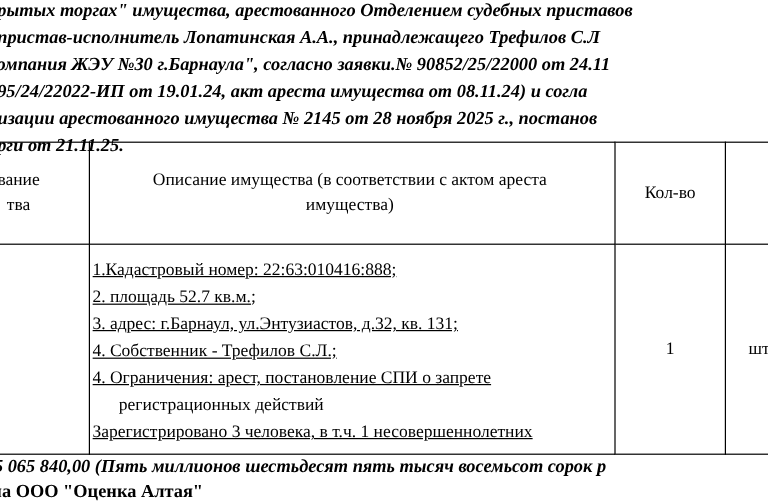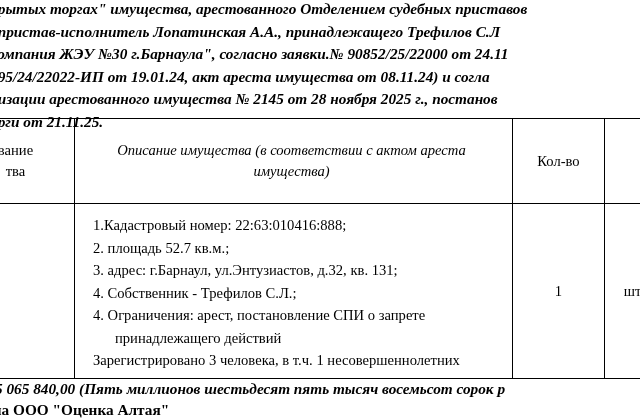--- a/index.html
+++ b/index.html
@@ -60,29 +60,29 @@
   .col-qty    { width: 92px;  }
   .col-unit   { width: 56px;  }
 
   .head-cell {
     text-align: center;
     height: 76px;
   }
   .head-cell.desc {
     padding-left: 20px;
     padding-right: 24px;
-    font-style: italic;
   }
   .body-cell {
     height: 160px;
     vertical-align: top;
   }
   .body-cell.desc {
-    padding-left: 18px;
+    padding-left: 2px;
     padding-top: 10px;
+    text-decoration: underline;
   }
   .body-cell.qty, .body-cell.unit {
     text-align: center;
     vertical-align: middle;
   }
   .desc-list {
     margin: 0;
     padding: 0;
     list-style: none;
   }
@@ -145,21 +145,21 @@
     <tbody>
       <tr>
         <td class="body-cell"></td>
         <td class="body-cell desc">
           <ul class="desc-list">
             <li>1.Кадастровый номер: 22:63:010416:888;</li>
             <li>2. площадь 52.7 кв.м.;</li>
             <li>3. адрес: г.Барнаул, ул.Энтузиастов, д.32, кв. 131;</li>
             <li>4. Собственник - Трефилов С.Л.;</li>
             <li>4. Ограничения: арест, постановление СПИ о запрете</li>
-            <li><span class="indent">принадлежащего действий</span></li>
+            <li><span class="indent">регистрационных действий</span></li>
             <li>Зарегистрировано 3 человека, в т.ч. 1 несовершеннолетних</li>
           </ul>
         </td>
         <td class="body-cell qty">1</td>
         <td class="body-cell unit">шт</td>
       </tr>
     </tbody>
   </table>
 
   <div class="footer">

